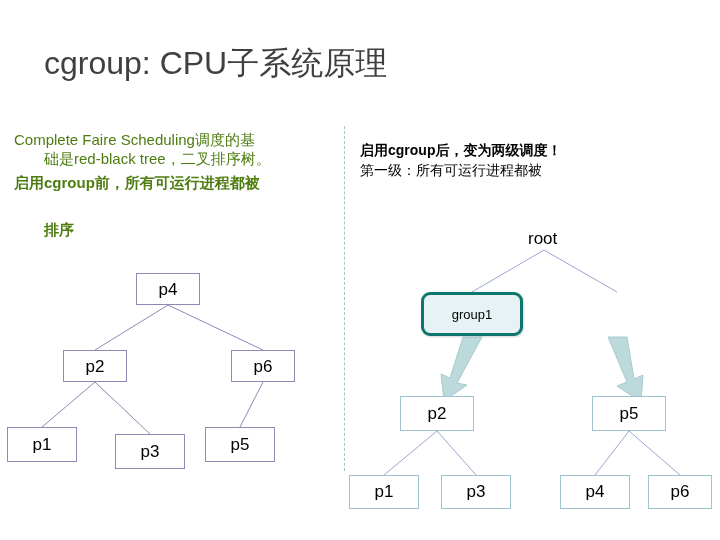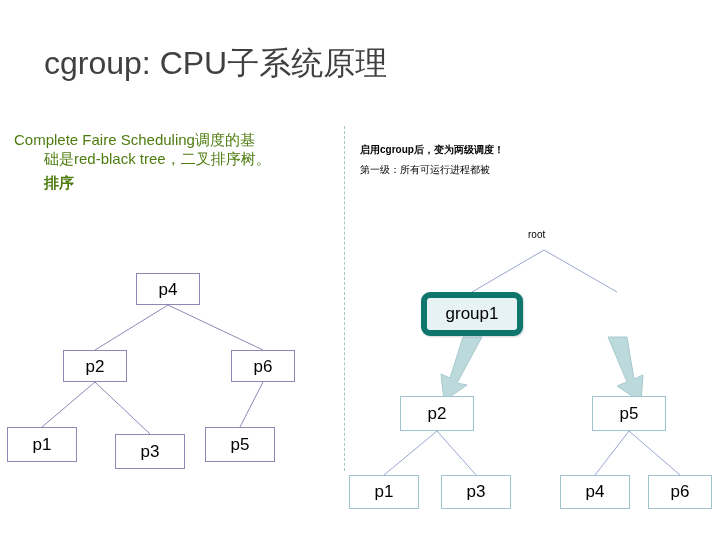--- a/index.html
+++ b/index.html
@@ -59,28 +59,29 @@
     padding-left: 30px;
   }
   .left-text .l2 {
     display: block;
     margin-top: 5px;
     font-weight: bold;
   }
   .left-text .l2 .cont {
     display: block;
     padding-left: 30px;
+    margin-top: 28px;
   }
   
   .right-text {
     position: absolute;
     left: 360px;
     top: 140px;
     width: 340px;
-    font-size: 10px;
+    font-size: 14px;
     line-height: 20px;
   }
   .right-text .r1 { font-weight: bold; display: block; }
   .right-text .r2 { display: block; }
   .right-text .r3 { display: block; }
   
   .box {
     position: absolute;
     box-sizing: border-box;
     border: 1px solid #8a8ab5;
@@ -101,34 +102,34 @@
     font-size: 17px;
     text-align: center;
     color: #000000;
     display: flex;
     align-items: center;
     justify-content: center;
   }
   .gbox {
     position: absolute;
     box-sizing: border-box;
-    border: 6px solid #0f766e;
+    border: 3px solid #0f766e;
     border-radius: 9px;
     background: #e6f2f4;
-    font-size: 17px;
+    font-size: 13px;
     text-align: center;
     color: #000000;
     display: flex;
     align-items: center;
     justify-content: center;
     box-shadow: 1px 1px 2px rgba(120,140,150,0.35);
   }
   .rootlabel {
     position: absolute;
-    font-size: 10px;
+    font-size: 17px;
     color: #000000;
     text-align: right;
   }
   svg.lines {
     position: absolute;
     left: 0; top: 0;
     width: 720px;
     height: 540px;
     pointer-events: none;
   }
@@ -141,20 +142,21 @@
   <div class="title">cgroup: CPU子系统原理</div>
 
   <div class="divider"></div>
 
   <div class="left-text">
     <span class="l1">
       <span>Complete Faire Scheduling调度的基</span>
       <span class="cont">础是red-black tree，二叉排序树。</span>
     </span>
     <span class="l2">
+      <span>启用cgroup前，所有可运行进程都被</span>
       <span class="cont">排序</span>
     </span>
   </div>
 
   <div class="right-text">
     <span class="r1">启用cgroup后，变为两级调度！</span>
     <span class="r2">第一级：所有可运行进程都被</span>
   </div>
 
   <svg class="lines">

